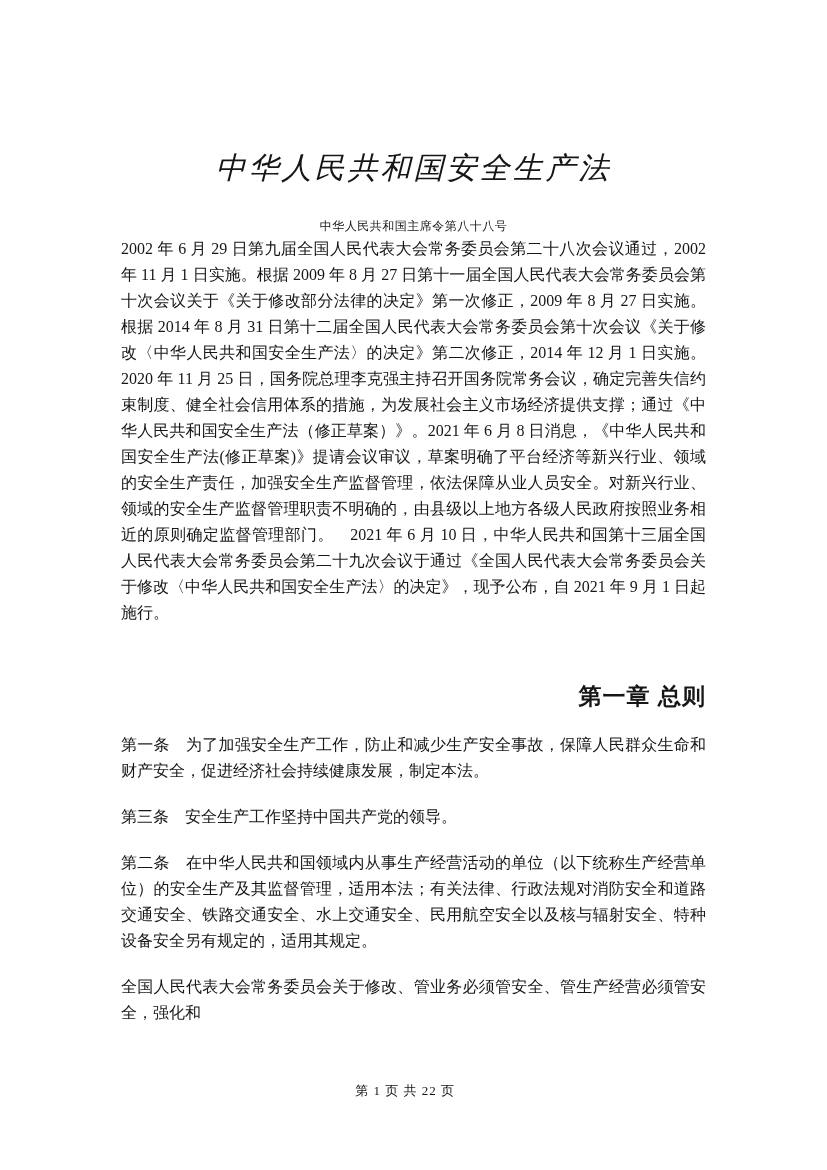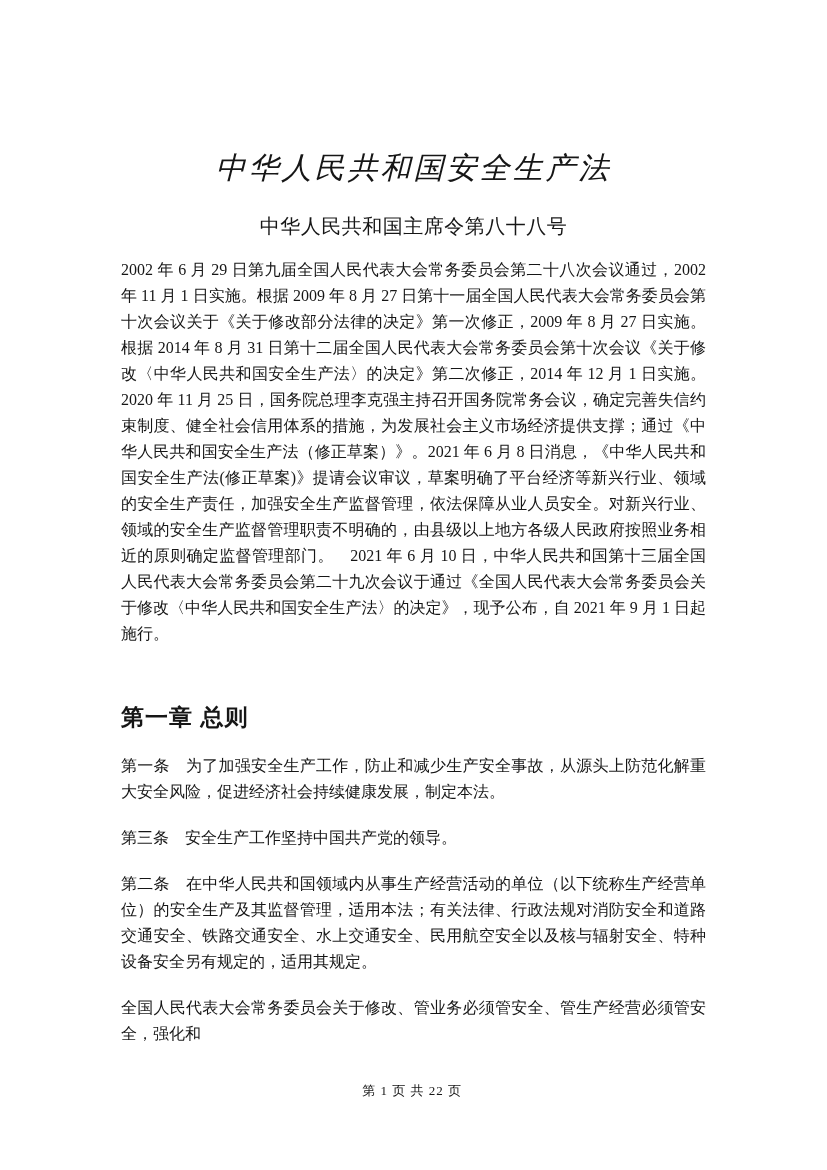--- a/index.html
+++ b/index.html
@@ -29,50 +29,49 @@
     line-height: 40px;
     font-style: italic;
     font-weight: 500;
     letter-spacing: 3px;
     font-family: "DejaVu Sans", cursive;
     white-space: nowrap;
   }
   .doc-subtitle {
     margin-top: 28px;
     text-align: center;
-    font-size: 20px;
+    font-size: 12px;
     line-height: 20px;
     letter-spacing: 0.5px;
   }
   .history {
-    margin-top: 21px;
     font-size: 16px;
     line-height: 26px;
     text-align: justify;
   }
   .chapter-heading {
     margin-top: 54px;
     margin-bottom: 20px;
-    text-align: left;
+    text-align: right;
     font-size: 23px;
     line-height: 32px;
     font-weight: bold;
     letter-spacing: 1px;
     font-family: "Liberation Sans", "DejaVu Sans", sans-serif;
   }
   .para {
     margin: 0 0 20px 0;
     font-size: 16px;
     line-height: 26px;
     text-align: justify;
   }
   .page-footer {
     position: absolute;
     top: 1082px;
-    left: 7px;
+    left: 0;
     width: 100%;
     text-align: center;
     font-size: 13px;
     line-height: 18px;
     letter-spacing: 1px;
   }
 </style>
 </head>
 <body>
 
@@ -80,21 +79,21 @@
   <div class="content">
 
     <div class="doc-title">中华人民共和国安全生产法</div>
 
     <div class="doc-subtitle">中华人民共和国主席令第八十八号</div>
 
     <div class="history">2002 年 6 月 29 日第九届全国人民代表大会常务委员会第二十八次会议通过，2002 年 11 月 1 日实施。根据 2009 年 8 月 27 日第十一届全国人民代表大会常务委员会第十次会议关于《关于修改部分法律的决定》第一次修正，2009 年 8 月 27 日实施。根据 2014 年 8 月 31 日第十二届全国人民代表大会常务委员会第十次会议《关于修改〈中华人民共和国安全生产法〉的决定》第二次修正，2014 年 12 月 1 日实施。　2020 年 11 月 25 日，国务院总理李克强主持召开国务院常务会议，确定完善失信约束制度、健全社会信用体系的措施，为发展社会主义市场经济提供支撑；通过《中华人民共和国安全生产法（修正草案）》。2021 年 6 月 8 日消息，《中华人民共和国安全生产法(修正草案)》提请会议审议，草案明确了平台经济等新兴行业、领域的安全生产责任，加强安全生产监督管理，依法保障从业人员安全。对新兴行业、领域的安全生产监督管理职责不明确的，由县级以上地方各级人民政府按照业务相近的原则确定监督管理部门。　2021 年 6 月 10 日，中华人民共和国第十三届全国人民代表大会常务委员会第二十九次会议于通过《全国人民代表大会常务委员会关于修改〈中华人民共和国安全生产法〉的决定》，现予公布，自 2021 年 9 月 1 日起施行。</div>
 
     <div class="chapter-heading">第一章 总则</div>
 
-    <div class="para">第一条　为了加强安全生产工作，防止和减少生产安全事故，从源头上防范化解重大安全风险，促进经济社会持续健康发展，制定本法。</div>
+    <div class="para">第一条　为了加强安全生产工作，防止和减少生产安全事故，保障人民群众生命和财产安全，促进经济社会持续健康发展，制定本法。</div>
 
     <div class="para">第三条　安全生产工作坚持中国共产党的领导。</div>
 
     <div class="para">第二条　在中华人民共和国领域内从事生产经营活动的单位（以下统称生产经营单位）的安全生产及其监督管理，适用本法；有关法律、行政法规对消防安全和道路交通安全、铁路交通安全、水上交通安全、民用航空安全以及核与辐射安全、特种设备安全另有规定的，适用其规定。</div>
 
 
     <div class="para">全国人民代表大会常务委员会关于修改、管业务必须管安全、管生产经营必须管安全，强化和</div>
 
   </div>
 

